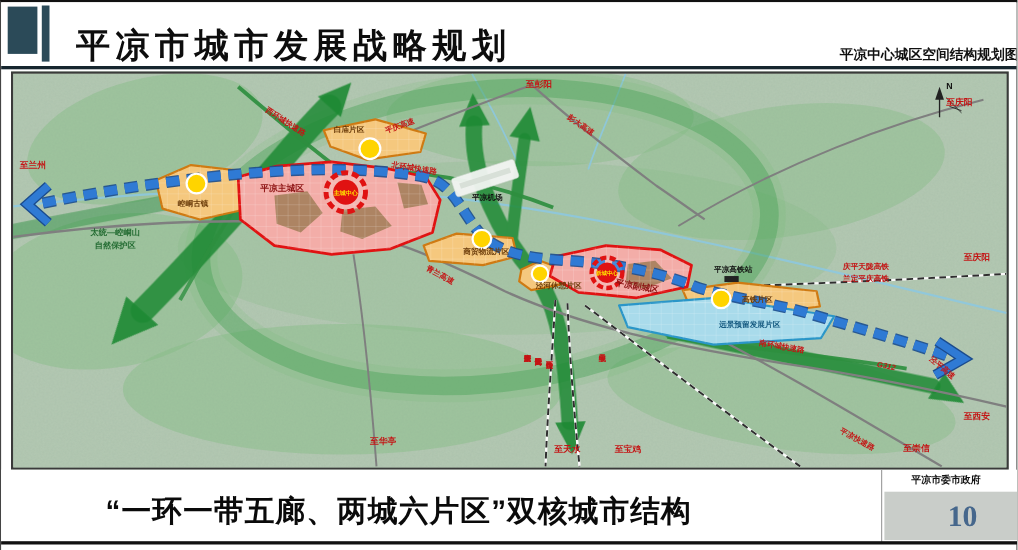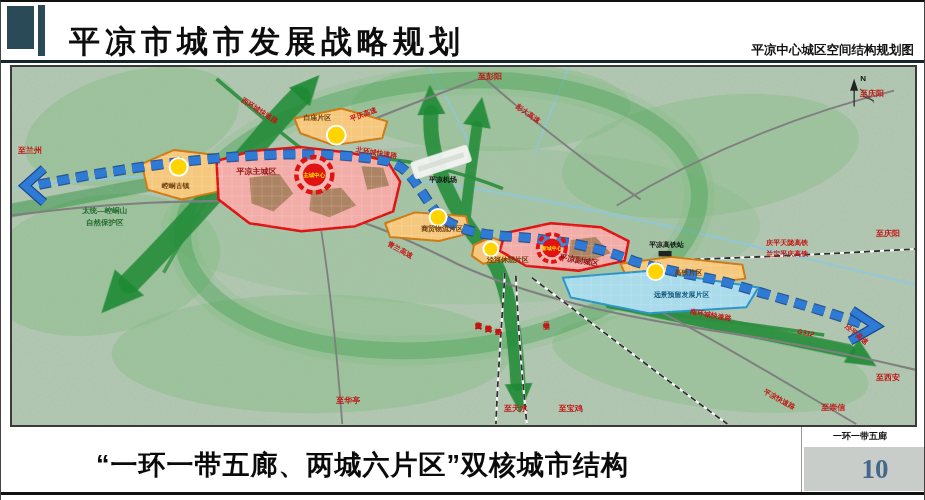--- a/index.html
+++ b/index.html
@@ -8,21 +8,21 @@
         border-top:2px solid #111;box-sizing:border-box;overflow:hidden;
         font-family:"Liberation Sans",sans-serif;}
   
   .hdr{position:absolute;left:0;top:0;width:925px;height:58px;background:#fff;}
   .logo-square{position:absolute;left:6px;top:4px;width:27px;height:43px;background:#2b4a58;}
   .logo-bar{position:absolute;left:37px;top:3px;width:7px;height:51px;background:#2b4a58;}
   .title{position:absolute;left:68px;top:2px;font-family:"Liberation Serif",serif;
          font-size:31px;font-weight:bold;letter-spacing:5px;color:#0d0d0d;white-space:nowrap;margin-top:17px;}
   .subtitle{position:absolute;left:70px;top:41px;font-size:11px;font-weight:bold;
             letter-spacing:1.5px;color:#222;white-space:nowrap;}
-  .caption{position:absolute;right:12px;top:40px;font-size:12.5px;font-weight:bold;color:#111;}
+  .caption{position:absolute;right:0;top:40px;font-size:12.5px;font-weight:bold;color:#111;}
   .hdr-rule{position:absolute;left:0;top:58px;width:925px;height:3px;background:#16262e;}
   
   .map-frame{position:absolute;left:9px;top:63px;width:907px;height:362px;
              border:2px solid #3a3a3a;box-sizing:border-box;background:#b4c9b3;}
   .map-frame svg{display:block;width:100%;height:100%;}
   .vlabel{position:absolute;writing-mode:vertical-rl;text-orientation:upright;
           font-size:6.5px;font-weight:bold;color:#c41414;letter-spacing:0;line-height:1;}
   
   .mlabel{font-family:"Liberation Sans",sans-serif;font-weight:bold;text-anchor:middle;}
   .road-label{fill:#c41414;font-size:7px;}
@@ -258,20 +258,20 @@
 
     <div class="vlabel" style="left:463px;top:250px;">兰定平庆高铁</div>
     <div class="vlabel" style="left:473px;top:253px;">平天陇高铁</div>
     <div class="vlabel" style="left:483px;top:256px;">西平铁路</div>
     <div class="vlabel" style="left:531px;top:250px;">宝中二线</div>
   </div>
 
   <div class="ftr">
     <div class="slogan">“一环一带五廊、两城六片区”双核城市结构</div>
     <div class="ftr-divider"></div>
-    <div class="gov">一环一带五廊</div>
+    <div class="gov">平凉市委市政府</div>
     <div class="pagenum-box">
       <span class="pagenum">10</span>
     </div>
   </div>
   <div class="bottom-rule"></div>
 
 </div>
 
 </body></html>

